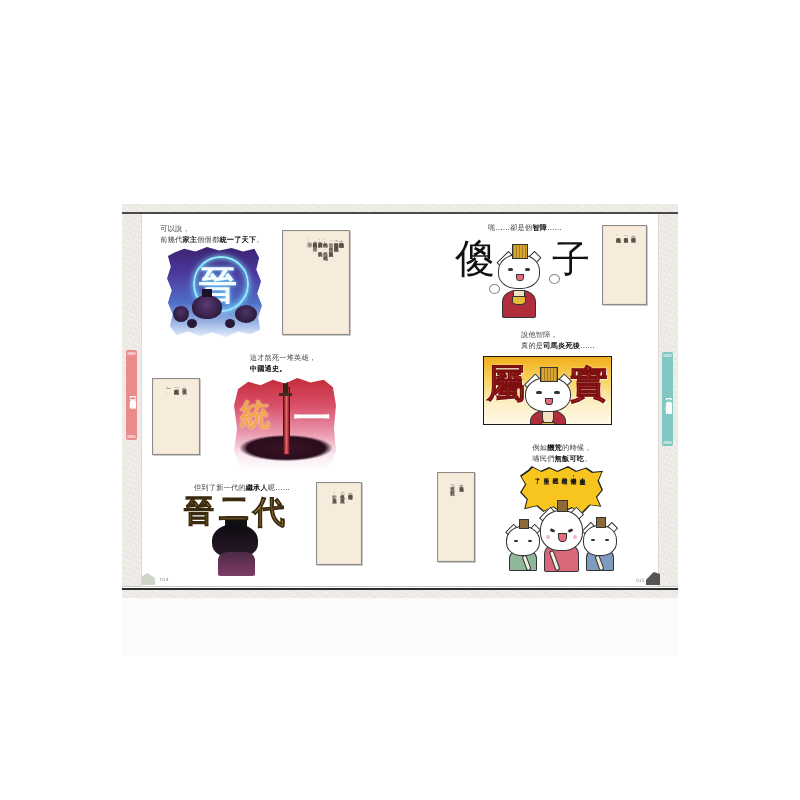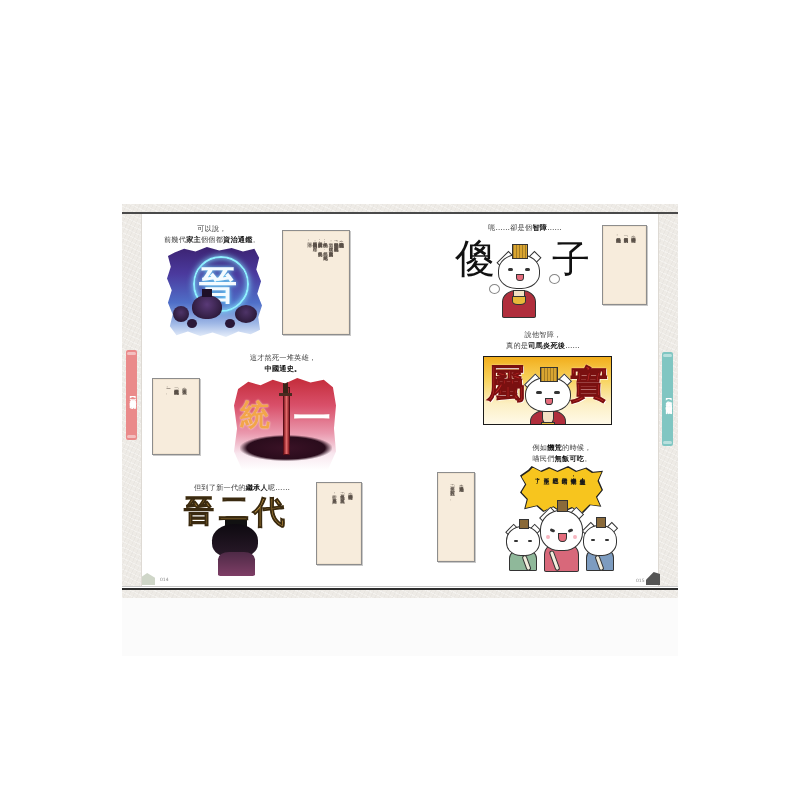--- a/index.html
+++ b/index.html
@@ -3,21 +3,21 @@
 <meta charset="utf-8">
 <style>
   html,body{margin:0;padding:0;}
   body{width:800px;height:800px;position:relative;background:#ffffff;overflow:hidden;
        font-family:"DejaVu Sans","Liberation Sans",sans-serif;color:#333;}
   .abs{position:absolute;}
   .texture{background:#eeebe6;
     background-image:repeating-linear-gradient(115deg,rgba(0,0,0,0.025) 0 1px,transparent 1px 4px),
                      repeating-linear-gradient(25deg,rgba(255,255,255,0.35) 0 1px,transparent 1px 5px);}
   .page{background:#ffffff;}
-  .caption{position:absolute;transform:translateX(-50%);white-space:nowrap;text-align:center;
+  .caption{position:absolute;transform:translateX(-50%);white-space:nowrap;
            font-size:7.2px;line-height:11px;color:#444;letter-spacing:0.2px;}
   .caption b{font-weight:bold;color:#111;}
   .quote{position:absolute;background:#f7ecdc;border:1.5px solid #8d8d8d;
          box-shadow:1px 1px 0 #c9c9c9, inset 0 0 0 1px #efe2cf;box-sizing:border-box;}
   .quote .vt{position:absolute;top:6px;right:5px;writing-mode:vertical-rl;font-size:4.5px;
              color:#5a5048;white-space:nowrap;}
   .quote .vt div{display:block;}
   .side-tab{position:absolute;writing-mode:vertical-rl;color:#fff;font-size:6.5px;font-weight:bold;
             text-align:center;box-sizing:border-box;padding:6px 0;border-radius:2px;letter-spacing:0.5px;}
   .side-tab:before,.side-tab:after{content:"";position:absolute;left:1px;right:1px;height:3px;
@@ -62,21 +62,21 @@
 <div class="abs" style="left:122px;top:588px;width:556px;height:2px;background:#2e2e2e;"></div>
 <div class="abs texture" style="left:122px;top:590px;width:556px;height:8px;"></div>
 <div class="abs" style="left:122px;top:598px;width:556px;height:58px;background:#fbfbfb;"></div>
 
 <div class="side-tab" style="left:126px;top:350px;width:11px;height:90px;background:#ea8a8a;">【如果歷史是一群喵】</div>
 <div class="side-tab" style="left:662px;top:352px;width:11px;height:94px;background:#80c6c2;">【第六十五回 烈烈南風】</div>
 
 <div class="caption" style="left:212px;top:223px;">
   <div><span>可以說，</span></div>
   <div>
-    <span>前幾代</span><b>家主</b><span>個個都</span><b>資治通鑑</b><span>。</span>
+    <span>前幾代</span><b>家主</b><span>個個都</span><b>統一了天下</b><span>。</span>
   </div>
 </div>
 
 <div class="abs ragged" style="left:167px;top:247px;width:95px;height:90px;background:linear-gradient(180deg,#3c2372 0%,#4b3a9e 30%,#4f6fc8 62%,#9fb8e6 85%,#e6eefa 100%);">
   <div class="abs" style="left:26px;top:9px;width:52px;height:52px;border:2.5px solid #8ff0ff;border-radius:50%;box-shadow:0 0 6px #7fe6ff, inset 0 0 6px #7fe6ff;"></div>
   <div class="glyph" style="left:32px;top:19px;font-size:38px;color:#f4fbff;text-shadow:0 0 4px #6fe0ff;">晉</div>
   <div class="abs" style="left:25px;top:48px;width:30px;height:24px;background:radial-gradient(circle at 50% 40%,#5a3a78,#1e1028);border-radius:50% 50% 45% 45%;"></div>
   <div class="abs" style="left:35px;top:42px;width:10px;height:8px;background:#1e1028;"></div>
   <div class="abs" style="left:6px;top:59px;width:16px;height:16px;background:radial-gradient(circle at 50% 40%,#4e3468,#1e1028);border-radius:50%;"></div>
   <div class="abs" style="left:68px;top:58px;width:22px;height:18px;background:radial-gradient(circle at 50% 40%,#4e3468,#1e1028);border-radius:50%;"></div>
@@ -167,21 +167,21 @@
 </div>
 
 <div class="quote" style="left:602px;top:225px;width:45px;height:80px;">
   <div class="vt" style="line-height:7.5px;right:9px;top:8px;">
     <div>白壽彝《中國通史》：</div>
     <div>「司馬炎的長子司馬衷是</div>
     <div>近乎於白癡的低能兒。」</div>
   </div>
 </div>
 
-<div class="caption" style="left:543px;top:329px;">
+<div class="caption" style="left:558px;top:329px;">
   <div><span>說他智障，</span></div>
   <div>
     <span>真的是</span><b>司馬炎死後</b><span>……</span>
   </div>
 </div>
 
 <div class="abs" style="left:483px;top:356px;width:129px;height:69px;box-sizing:border-box;border:1.5px solid #1a1a1a;overflow:hidden;
             background:linear-gradient(180deg,#f2ae1c 0%,#f8d460 35%,#fcefc4 70%,#fff9e8 100%);">
   <div class="glyph" style="left:3px;top:8px;font-size:38px;color:#c62a2a;-webkit-text-stroke:0.6px #7a1010;text-shadow:0 0 2px #fff,1px 1px 0 #fff;">屬</div>
   <div class="glyph" style="left:86px;top:8px;font-size:38px;color:#c62a2a;-webkit-text-stroke:0.6px #7a1010;text-shadow:0 0 2px #fff,1px 1px 0 #fff;">實</div>

